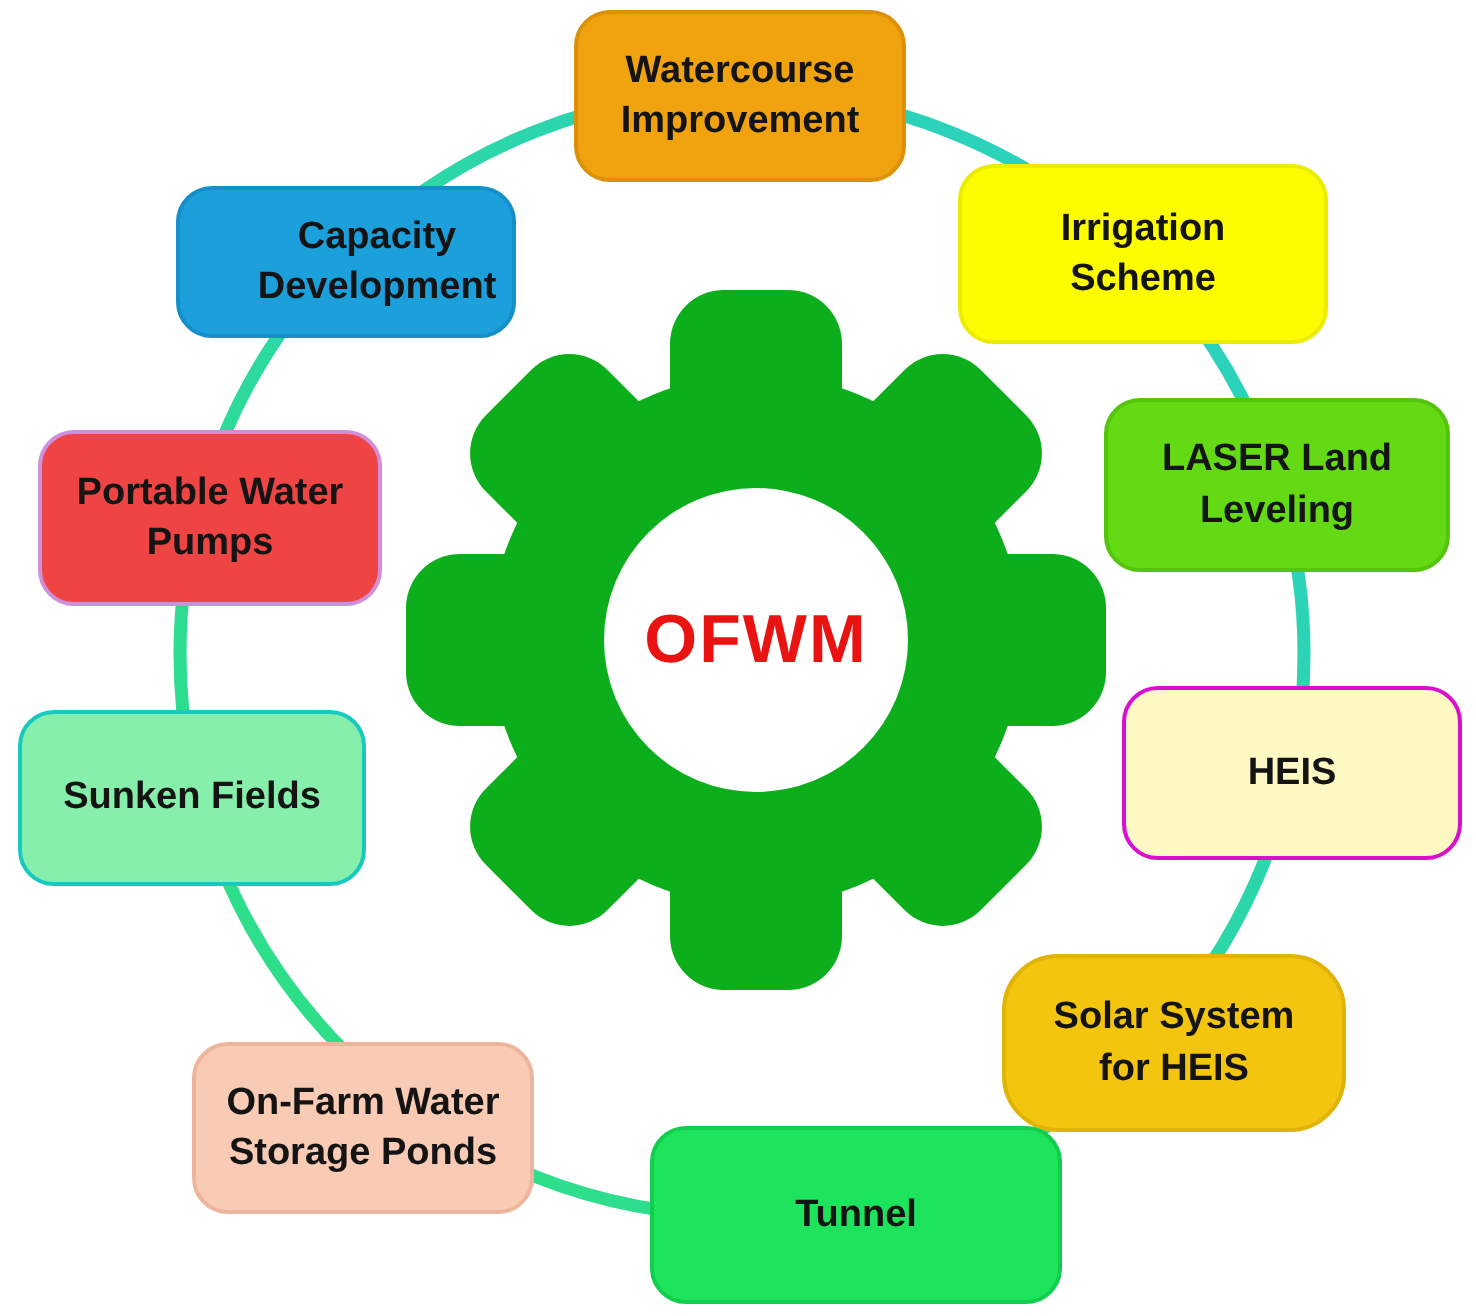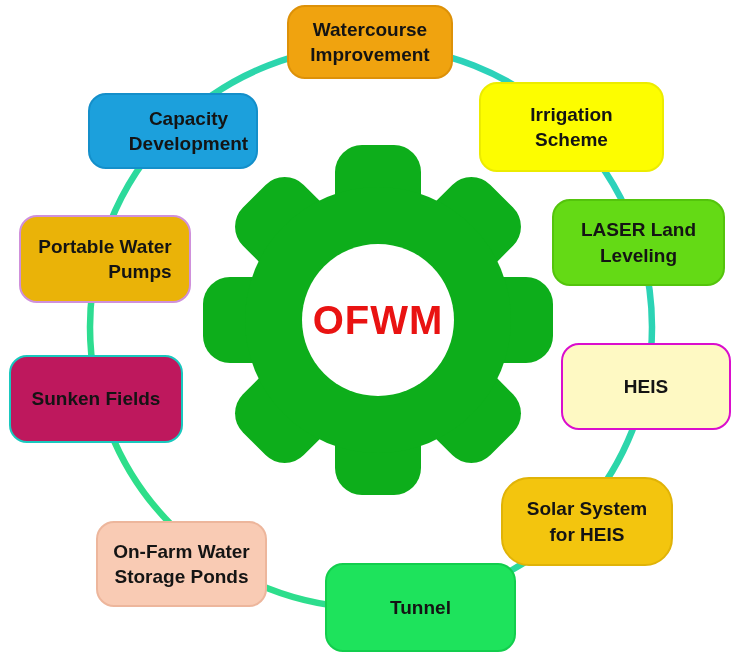--- a/index.html
+++ b/index.html
@@ -14,34 +14,34 @@
     border-radius:18px;
     font-weight:bold;
     font-size:19px;
     line-height:1.34;
     color:#141414;
     white-space:pre-line;
     box-sizing:border-box;
     padding:2px 6px;
   }
   
-  .n0{left:287px;top:5px;width:166px;height:74px;}
+  .n0{left:287px;top:5px;width:166px;height:86px;}
   .n1{left:479px;top:82px;width:185px;height:90px;}
   .n2{left:552px;top:199px;width:173px;height:87px;}
   .n3{left:561px;top:343px;width:170px;height:87px;}
   .n4{left:501px;top:477px;width:172px;height:89px;border-radius:28px;}
-  .n5{left:325px;top:563px;width:191px;height:89px;}
+  .n5{left:325px;top:563px;width:206px;height:89px;}
   .n6{left:96px;top:497px;width:171px;height:86px;}
   .n7{left:9px;top:355px;width:174px;height:88px;}
   .n8{left:19px;top:215px;width:172px;height:88px;}
   .n9{left:88px;top:93px;width:170px;height:76px;padding-left:37px;}
   .center-label{
     position:absolute;left:278px;top:291px;width:200px;height:58px;
     display:flex;align-items:center;justify-content:center;
-    font-size:40px;font-weight:bold;letter-spacing:1px;
+    font-size:34px;font-weight:bold;letter-spacing:1px;
   }
 </style>
 </head>
 <body>
 
 <div class="canvas">
 
   <svg class="layer" viewBox="0 0 738 658" aria-hidden="true">
     <defs>
       <linearGradient id="ringGrad" x1="0" y1="1" x2="1" y2="0">
@@ -73,19 +73,19 @@
   <div class="node n1" style="background: rgb(253, 253, 0); border-color: rgb(236, 236, 0); text-align: center;"><span>Irrigation
 Scheme</span></div>
   <div class="node n2" style="background: rgb(100, 218, 21); border-color: rgb(84, 196, 12);"><span>LASER Land
 Leveling</span></div>
   <div class="node n3" style="background: #fef9c3; border-color: rgb(218, 14, 205);"><span>HEIS</span></div>
   <div class="node n4" style="background: rgb(243, 197, 14); border-color: rgb(224, 179, 7);"><span>Solar System
 for HEIS</span></div>
   <div class="node n5" style="background: rgb(30, 227, 92); border-color: rgb(18, 206, 77);"><span>Tunnel</span></div>
   <div class="node n6" style="background: rgb(249, 203, 180); border-color: rgb(237, 182, 156); margin-top: 24px;"><span>On-Farm Water
 Storage Ponds</span></div>
-  <div class="node n7" style="background: #be185d; border-color: rgb(25, 200, 190);"><span>Sunken Fields</span></div>
-  <div class="node n8" style="background: #eab308; border-color: rgb(207, 144, 219); text-align: right;"><span>Portable Water
+  <div class="node n7" style="background: #86efac; border-color: rgb(25, 200, 190);"><span>Sunken Fields</span></div>
+  <div class="node n8" style="background: #ef4444; border-color: rgb(207, 144, 219);"><span>Portable Water
 Pumps</span></div>
   <div class="node n9" style="background: rgb(28, 160, 220); border-color: rgb(20, 143, 202);"><span>Capacity
 Development</span></div>
 
 </div>
 
 </body></html>

